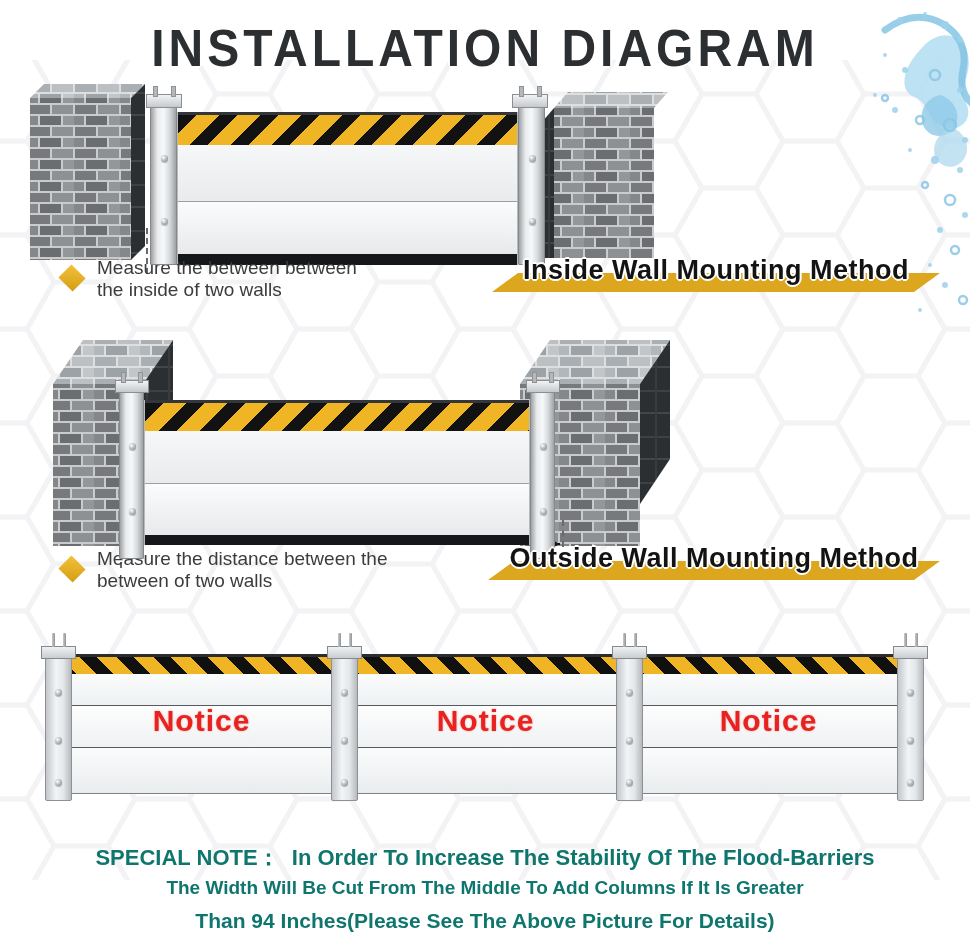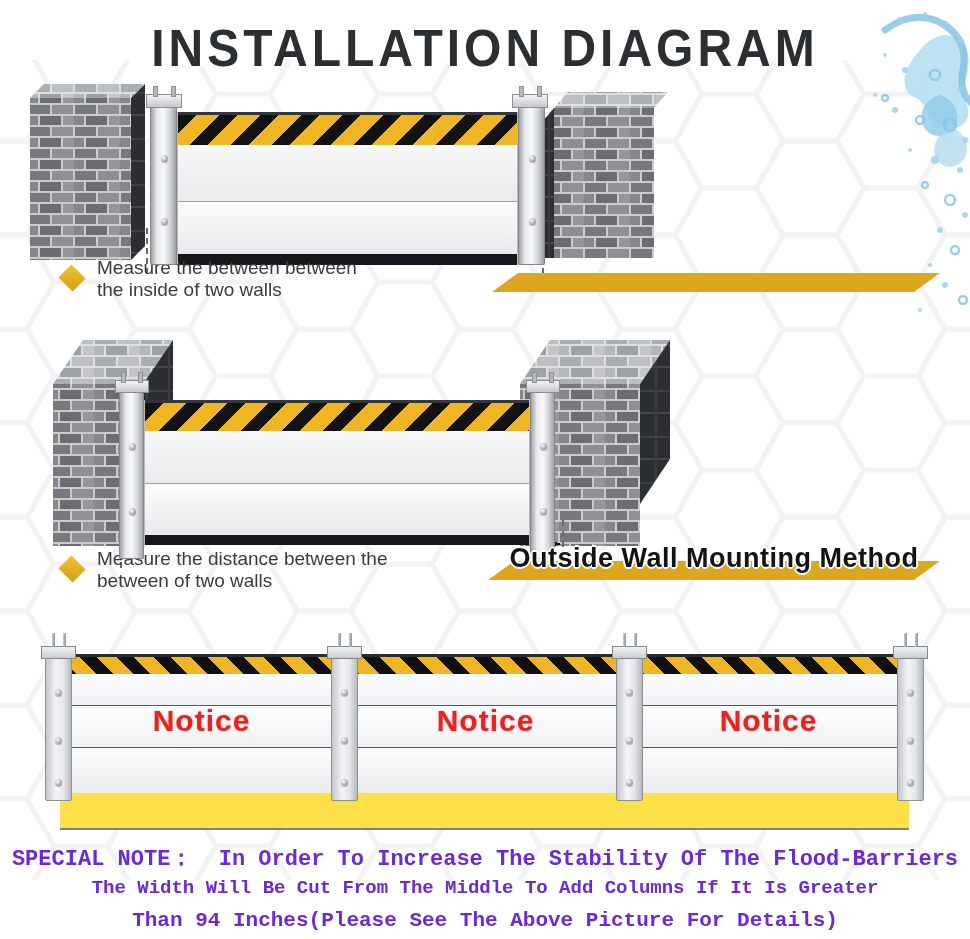--- a/index.html
+++ b/index.html
@@ -54,41 +54,41 @@
        transform:rotate(45deg) scale(1,.92);}
   .banner{position:absolute;z-index:3;height:19px;background:#dca71e;
        clip-path:polygon(26px 0,100% 0,calc(100% - 26px) 100%,0 100%);}
   .banner-text{position:absolute;z-index:4;text-align:center;font-size:27px;font-weight:700;
        color:#131313;letter-spacing:.5px;
        text-shadow:-2px 0 0 #fff,2px 0 0 #fff,0 -2px 0 #fff,0 2px 0 #fff,
                    -1px -1px 0 #fff,1px -1px 0 #fff,-1px 1px 0 #fff,1px 1px 0 #fff;}
 
   
   .bbar{position:absolute;left:40px;top:628px;width:892px;height:185px;z-index:2;}
-  .bpanel{position:absolute;top:26px;height:176px;z-index:1;box-sizing:border-box;
+  .bpanel{position:absolute;top:26px;height:140px;z-index:1;box-sizing:border-box;
           border-bottom:2px solid #7e8285;background:#fde047;}
   .btopline{height:3px;background:#2b2e31;}
   .bhaz{height:17px;background:repeating-linear-gradient(45deg,#101010 0 12px,#f0b524 12px 26px);}
   .bs1{height:31px;background:linear-gradient(180deg,#fbfcfc,#eef1f3);border-bottom:1px solid #565b60;}
   .bs2{height:41px;background:linear-gradient(180deg,#fdfdfd,#eff1f3);border-bottom:1px solid #565b60;}
   .bs3{height:45px;background:linear-gradient(180deg,#fbfcfc,#e9ecee);}
   .notice{position:absolute;left:0;width:100%;top:50px;text-align:center;z-index:2;
           font-size:30px;font-weight:700;letter-spacing:1px;color:#e8231f;
           text-shadow:0 0 2px rgba(232,35,31,.45);}
   .bpost{position:absolute;top:20px;width:27px;height:153px;z-index:3;box-sizing:border-box;
          border:1px solid #8d9194;border-radius:2px;
          background:linear-gradient(90deg,#c3c7cb,#f2f4f5 40%,#e4e7e9 70%,#b6babd);}
   .bcap{position:absolute;left:-5px;top:-3px;width:35px;height:13px;box-sizing:border-box;
         border:1px solid #85898c;background:linear-gradient(180deg,#eff1f2,#c9cdd0);}
   .brod{position:absolute;top:-16px;width:3px;height:14px;background:linear-gradient(90deg,#c7cbce,#8f9396);
         border-radius:1px;}
 
   
   .noteline{position:absolute;left:0;width:100%;text-align:center;z-index:3;
-            font-weight:700;color:#6d28d9;white-space:pre;font-family:Liberation Mono, monospace;}
+            font-weight:700;color:#0f766e;white-space:pre;}
   .n1{top:843px;font-size:22px;}
   .n2{top:877px;font-size:19px;}
   .n3{top:909px;font-size:21px;}
 </style>
 </head>
 <body>
 
 <div class="page">
 
   <svg width="0" height="0" style="position:absolute">
@@ -208,20 +208,21 @@
   <div class="mline" style="left:146px;top:228px;height:46px"></div>
   <div class="mline" style="left:542px;top:228px;height:46px"></div>
   <div class="mshaft" style="left:154px;top:249px;width:384px"></div>
 
   <div class="dia" style="left:62px;top:268px"></div>
   <div class="cap" style="left:97px;top:257px">
     <div>Measure the between between</div>
     <div>the inside of two walls</div>
   </div>
   <div class="banner" style="left:492px;top:273px;width:448px"></div>
+  <div class="banner-text" style="left:492px;top:255px;width:448px">Inside Wall Mounting Method</div>
 
   <svg class="abs" style="left:48px;top:334px;z-index:2" width="140" height="215">
     <polygon points="5,50 95,50 125,6 35,6" fill="url(#brickT)"></polygon>
     <rect x="5" y="50" width="90" height="162" fill="url(#brickF)"></rect>
     <polygon points="95,50 125,6 125,120 95,165" fill="url(#brickS)"></polygon>
   </svg>
   <svg class="abs" style="left:513px;top:334px;z-index:2" width="165" height="215">
     <polygon points="7,50 127,50 157,6 37,6" fill="url(#brickT)"></polygon>
     <rect x="7" y="50" width="120" height="162" fill="url(#brickF)"></rect>
     <polygon points="127,50 157,6 157,125 127,170" fill="url(#brickS)"></polygon>

